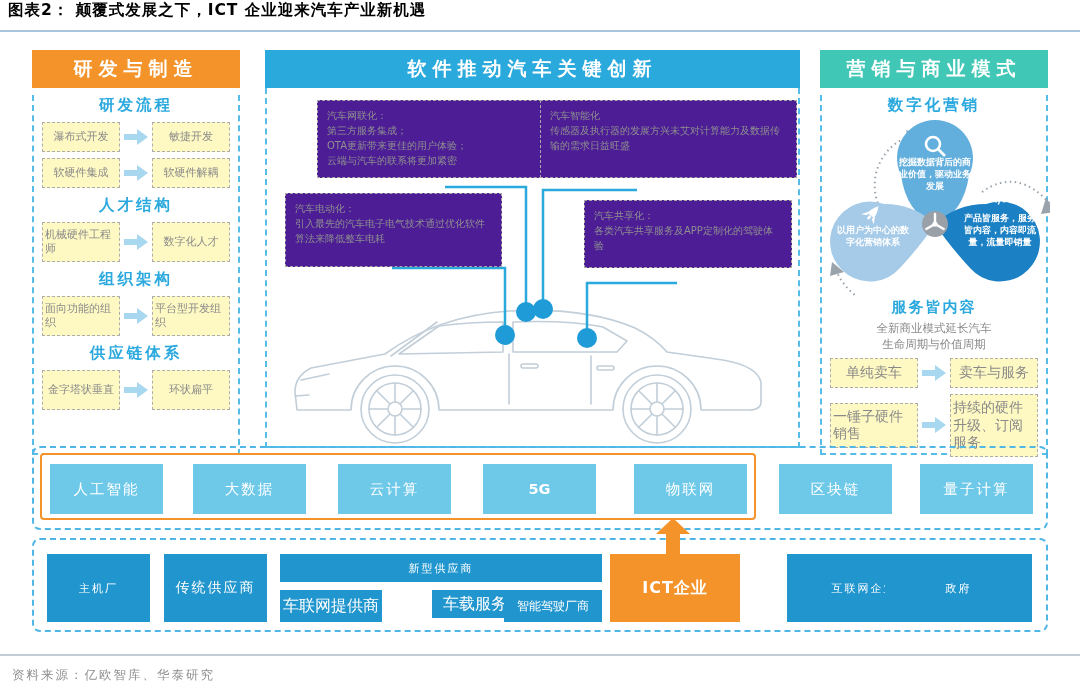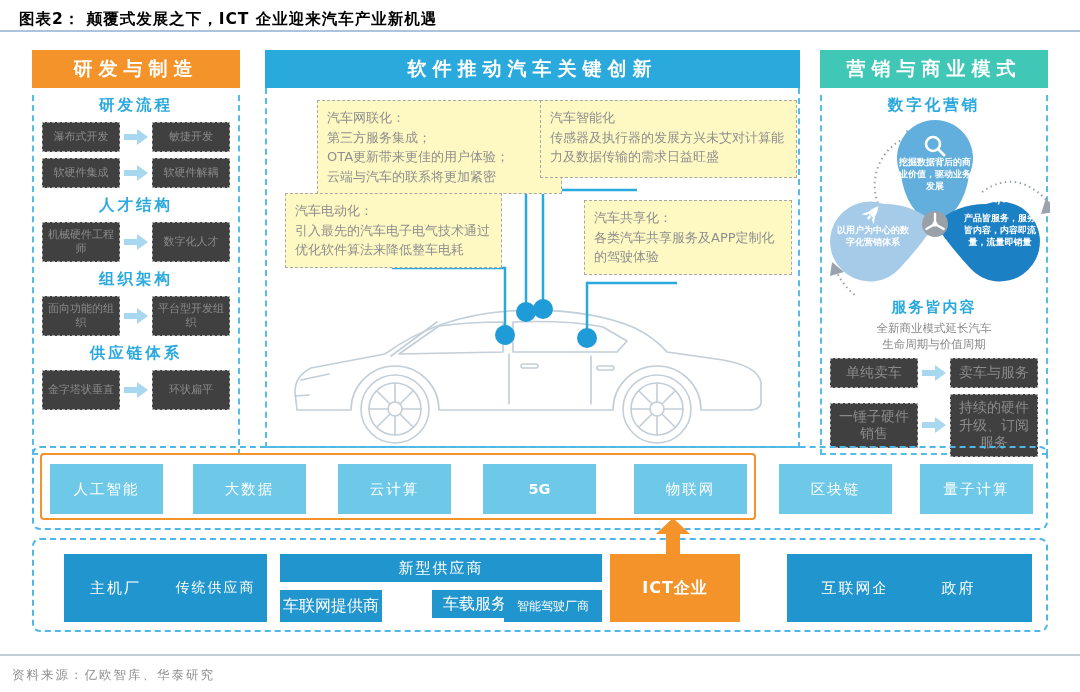--- a/index.html
+++ b/index.html
@@ -2,22 +2,22 @@
 <html><head>
 <meta charset="utf-8">
 <style>
   * { margin:0; padding:0; box-sizing:border-box; }
   html,body { width:1080px; height:692px; background:#fff; overflow:hidden;
               font-family:"DejaVu Sans", sans-serif; }
   .stage { position:relative; width:1080px; height:692px; background:#fff; }
 
   
   .title-bar { position:absolute; left:0; top:0; width:1080px; height:32px;
-               border-bottom:2px solid #a9c4dc; padding-left:19px;
-               display:flex; align-items:flex-end; }
+               border-bottom:2px solid #a9c4dc; padding-left:8px;
+               display:flex; align-items:flex-start; }
   .title-bar .t { font-size:15.5px; font-weight:bold; color:#000; letter-spacing:1px; }
   .footer-bar { position:absolute; left:0; top:654px; width:1080px;
                 border-top:2px solid #c2cdd6; padding:8px 8px 0 12px; }
   .footer-bar .s { font-size:12.5px; color:#8f8f8f; letter-spacing:2px; }
 
   
   .panel { position:absolute; top:50px; }
   .panel-header { height:38px; display:flex; align-items:center; justify-content:center;
                   color:#fff; font-size:19px; font-weight:bold; letter-spacing:6px; }
   .hdr-orange { background:#f39329; }
@@ -29,32 +29,32 @@
   .left-panel  { left:32px;  width:208px; }
   .center-panel{ left:265px; width:535px; }
   .right-panel { left:820px; width:228px; }
 
   .sec-title { text-align:center; color:#2BA9DE; font-weight:bold; font-size:15.5px;
                letter-spacing:3px; margin-top:7px; }
 
   .trow { display:flex; align-items:center; gap:4px; padding:0 8px; margin-top:6px; }
   .dash-box { flex:1; border:1.5px dashed #adadad; color:#8a8a8a; font-size:11px;
               line-height:1.25; min-height:30px; display:flex; align-items:center;
-              justify-content:center; text-align:center; padding:4px 2px; background:#404040; }
+              justify-content:center; padding:4px 2px; background:#fef9c3; }
   .tall .dash-box { min-height:40px; }
 
   .blk-arrow { position:relative; width:24px; height:16px; flex:none; }
   .blk-arrow .sh { position:absolute; left:0; top:5px; width:13px; height:6px; background:#a8d8f0; }
   .blk-arrow .hd { position:absolute; left:13px; top:0; width:0; height:0;
                    border-left:11px solid #a8d8f0;
                    border-top:8px solid transparent; border-bottom:8px solid transparent; }
 
   
-  .note { position:absolute; border:1.5px dashed #a9a9a9; background:#fef9c3;
-          color:#8f8f8f; font-size:13px; line-height:1.5; padding:7px 9px;
+  .note { position:absolute; border:1.5px dashed #a9a9a9; background:#4c1d95;
+          color:#8f8f8f; font-size:10px; line-height:1.5; padding:7px 9px;
           white-space:pre-line; z-index:4; }
   .note1 { left:50px;  top:12px;  width:245px; min-height:78px; }
   .note2 { left:273px; top:12px;  width:257px; min-height:78px; }
   .note3 { left:18px;  top:105px; width:217px; min-height:74px; }
   .note4 { left:317px; top:112px; width:208px; min-height:68px; }
   .car-wrap { position:absolute; left:20px; top:204px; width:500px; height:155px; z-index:1; }
   .conn-svg { position:absolute; left:0; top:0; width:535px; height:360px; z-index:3; pointer-events:none; }
 
   
   .pinwheel { position:relative; margin-top:4px; height:176px; }
@@ -79,21 +79,21 @@
              border:2.5px solid #f39329; border-radius:4px; }
   .chip { position:absolute; top:16px; height:50px; width:113px; background:#6ec9e9;
           color:#fff; font-size:14.5px; display:flex; align-items:center;
           justify-content:center; letter-spacing:2px; }
   .chip.b5g { font-weight:bold; letter-spacing:0; }
 
   
   .players-band { position:absolute; left:32px; top:538px; width:1016px; height:94px;
                   border:2px dashed #4fb6e6; border-radius:8px; }
   .pbox { position:absolute; background:#2095ce; color:#fff; display:flex;
-          align-items:center; justify-content:center; font-size:15px; letter-spacing:2px; }
+          align-items:center; justify-content:center; font-size:11px; letter-spacing:2px; }
   .pbox.orange { background:#f39329; font-weight:bold; font-size:16px; letter-spacing:1px; }
   .up-arrow { position:absolute; left:656px; top:518px; width:34px; height:38px; z-index:6; }
   .up-arrow .head { position:absolute; left:0; top:0; width:0; height:0;
                     border-bottom:16px solid #f39329;
                     border-left:17px solid transparent; border-right:17px solid transparent; }
   .up-arrow .shaft { position:absolute; left:10px; top:15px; width:14px; height:23px; background:#f39329; }
 </style>
 </head>
 <body>
 
@@ -287,21 +287,21 @@
     <div class="chip" style="left:745px">区块链</div>
     <div class="chip" style="left:886px">量子计算</div>
   </div>
 
   <div class="up-arrow">
     <i class="head"></i>
       <i class="shaft"></i>
   </div>
 
   <div class="players-band">
-    <div class="pbox" style="left:30px;  top:14px; width:103px; height:68px;">主机厂</div>
+    <div class="pbox" style="left:13px;  top:14px; width:103px; height:68px;">主机厂</div>
     <div class="pbox" style="left:130px; top:14px; width:103px; height:68px; font-size:14px;">传统供应商</div>
     <div class="pbox" style="left:246px; top:14px; width:322px; height:28px;">新型供应商</div>
     <div class="pbox" style="left:246px; top:50px; width:102px; height:32px; font-size:16px; letter-spacing:0;">车联网提供商</div>
     <div class="pbox" style="left:358px; top:50px; width:102px; height:28px; font-size:16px; letter-spacing:0;margin-left:40px;">车载服务商</div>
     <div class="pbox" style="left:470px; top:50px; width:98px;  height:32px; font-size:12px; letter-spacing:0;">智能驾驶厂商</div>
     <div class="pbox orange" style="left:576px; top:14px; width:130px; height:68px;">ICT企业</div>
     <div class="pbox" style="left:753px; top:14px; width:154px; height:68px;">互联网企业</div>
     <div class="pbox" style="left:851px; top:14px; width:147px; height:68px;">政府</div>
   </div>
 

